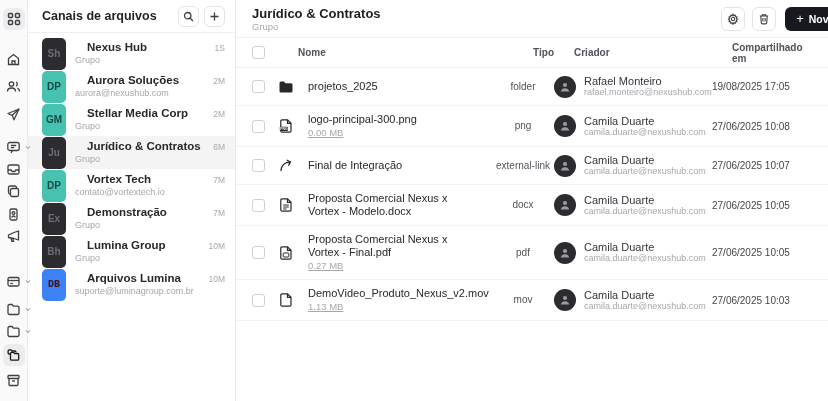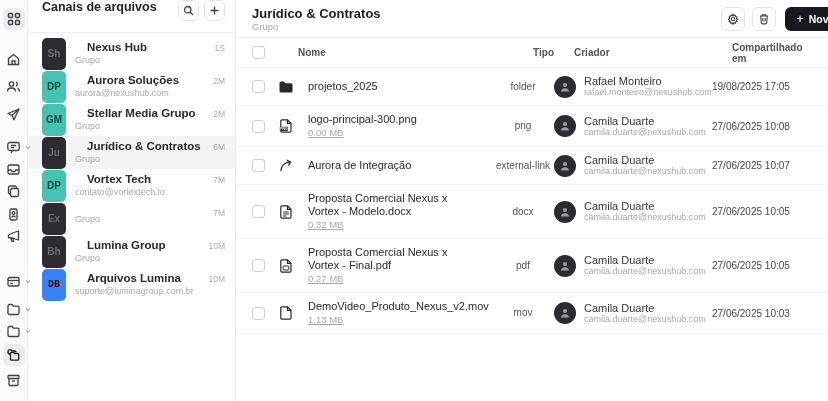--- a/index.html
+++ b/index.html
@@ -32,21 +32,21 @@
   }
 
   
   .sidebar {
     width: 208px; flex: 0 0 208px; height: 401px;
     border-right: 1px solid #e7e7ea; background: #fff;
     display: flex; flex-direction: column;
   }
   .sidebar-header {
     height: 33px; flex: 0 0 33px;
-    display: flex; align-items: flex-start;
+    display: flex; align-items: center;
     padding: 0 10px 0 14px;
     border-bottom: 1px solid #efeff1;
   }
   .sidebar-title { font-size: 12.5px; font-weight: 700; color: #1f2125; flex: 1; }
   .icon-btn-sq {
     width: 21px; height: 21px; border: 1px solid #e4e4e7; border-radius: 6px;
     background: #fff; display: flex; align-items: center; justify-content: center;
     color: #3f3f46; margin-left: 5px; cursor: pointer;
   }
   .channel-list { padding-top: 4px; flex: 1; overflow: hidden; }
@@ -285,21 +285,21 @@
       <div class="ch-avatar teal">DP</div>
       <div class="ch-text">
           <div class="ch-name">Aurora Soluções</div>
           <div class="ch-sub">aurora@nexushub.com</div>
         </div>
       <div class="ch-badge">2M</div>
     </div>
     <div class="channel">
       <div class="ch-avatar teal">GM</div>
       <div class="ch-text">
-          <div class="ch-name">Stellar Media Grupo</div>
+          <div class="ch-name">Stellar Media Corp</div>
           <div class="ch-sub">Grupo</div>
         </div>
       <div class="ch-badge">2M</div>
     </div>
     <div class="channel selected">
       <div class="ch-avatar dark">Ju</div>
       <div class="ch-text">
           <div class="ch-name">Jurídico &amp; Contratos</div>
           <div class="ch-sub">Grupo</div>
         </div>
@@ -309,20 +309,21 @@
       <div class="ch-avatar teal">DP</div>
       <div class="ch-text">
           <div class="ch-name">Vortex Tech</div>
           <div class="ch-sub">contato@vortextech.io</div>
         </div>
       <div class="ch-badge">7M</div>
     </div>
     <div class="channel">
       <div class="ch-avatar dark">Ex</div>
       <div class="ch-text">
+          <div class="ch-name">Demonstração</div>
           <div class="ch-sub">Grupo</div>
         </div>
       <div class="ch-badge">7M</div>
     </div>
     <div class="channel">
       <div class="ch-avatar dark">Bh</div>
       <div class="ch-text">
           <div class="ch-name">Lumina Group</div>
           <div class="ch-sub">Grupo</div>
         </div>
@@ -448,21 +449,21 @@
       <div>
           <div class="checkbox"></div>
         </div>
       <div class="file-icon">
         <svg width="16" height="16" viewBox="0 0 16 16" fill="none" stroke="#26282c" stroke-width="1.3" stroke-linecap="round">
             <path d="M3 12.5 C3 7.5 7 4 12 4"></path>
             <path d="M9.2 2.2 12.4 3.9 10.7 7.1"></path>
           </svg>
       </div>
       <div class="cell-name">
-        <div class="f-name">Aurora de Integração</div>
+        <div class="f-name">Final de Integração</div>
       </div>
       <div class="c-tipo-val">external-link</div>
       <div class="creator">
         <div class="cr-avatar">
             <svg width="12" height="12" viewBox="0 0 12 12" fill="currentColor">
               <circle cx="6" cy="4" r="2.1"></circle>
               <path d="M1.8 10.6 c.4-2.3 2.1-3.4 4.2-3.4 s3.8 1.1 4.2 3.4 Z"></path>
             </svg>
           </div>
         <div>
@@ -480,21 +481,20 @@
         </div>
       <div class="file-icon">
         <svg width="16" height="16" viewBox="0 0 16 16" fill="none" stroke="#26282c" stroke-width="1.2">
             <path d="M4 1.8 h5.5 L13 5.3 V13 a1.2 1.2 0 0 1 -1.2 1.2 H4 A1.2 1.2 0 0 1 2.8 13 V3 A1.2 1.2 0 0 1 4 1.8 Z"></path>
             <path d="M9.5 1.8 V5.3 H13"></path>
             <path d="M5.2 8 h5.6 M5.2 10 h5.6 M5.2 12 h3.4" stroke-width="1"></path>
           </svg>
       </div>
       <div class="cell-name">
         <div class="f-name">Proposta Comercial Nexus x Vortex - Modelo.docx</div>
-        <div class="f-size">0.32 MB</div>
       </div>
       <div class="c-tipo-val">docx</div>
       <div class="creator">
         <div class="cr-avatar">
             <svg width="12" height="12" viewBox="0 0 12 12" fill="currentColor">
               <circle cx="6" cy="4" r="2.1"></circle>
               <path d="M1.8 10.6 c.4-2.3 2.1-3.4 4.2-3.4 s3.8 1.1 4.2 3.4 Z"></path>
             </svg>
           </div>
         <div>

